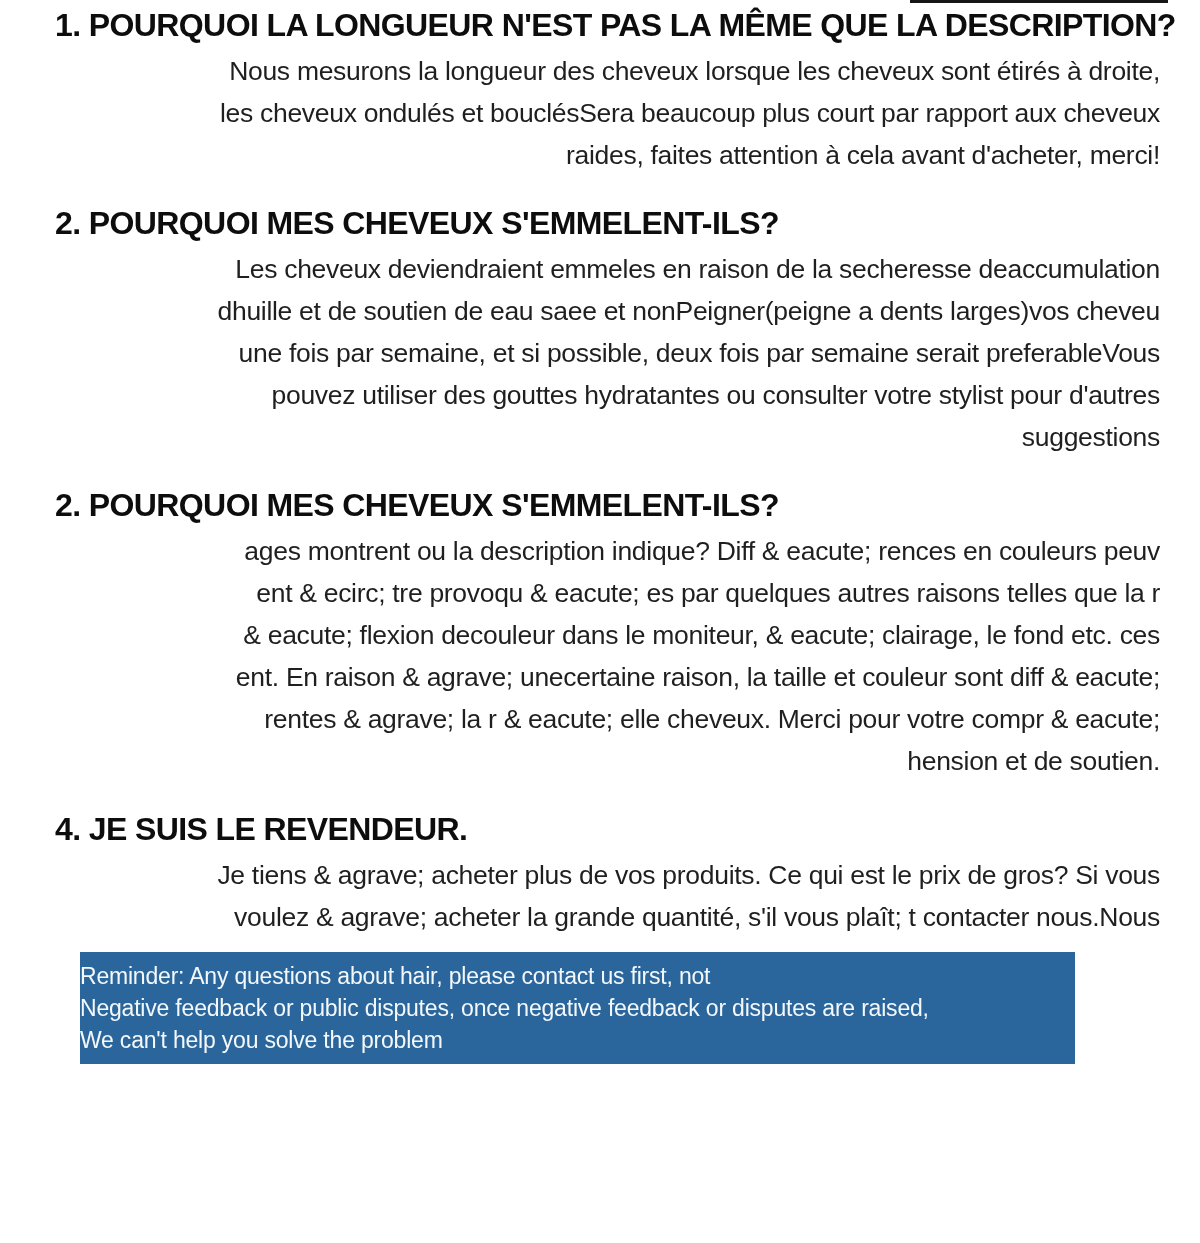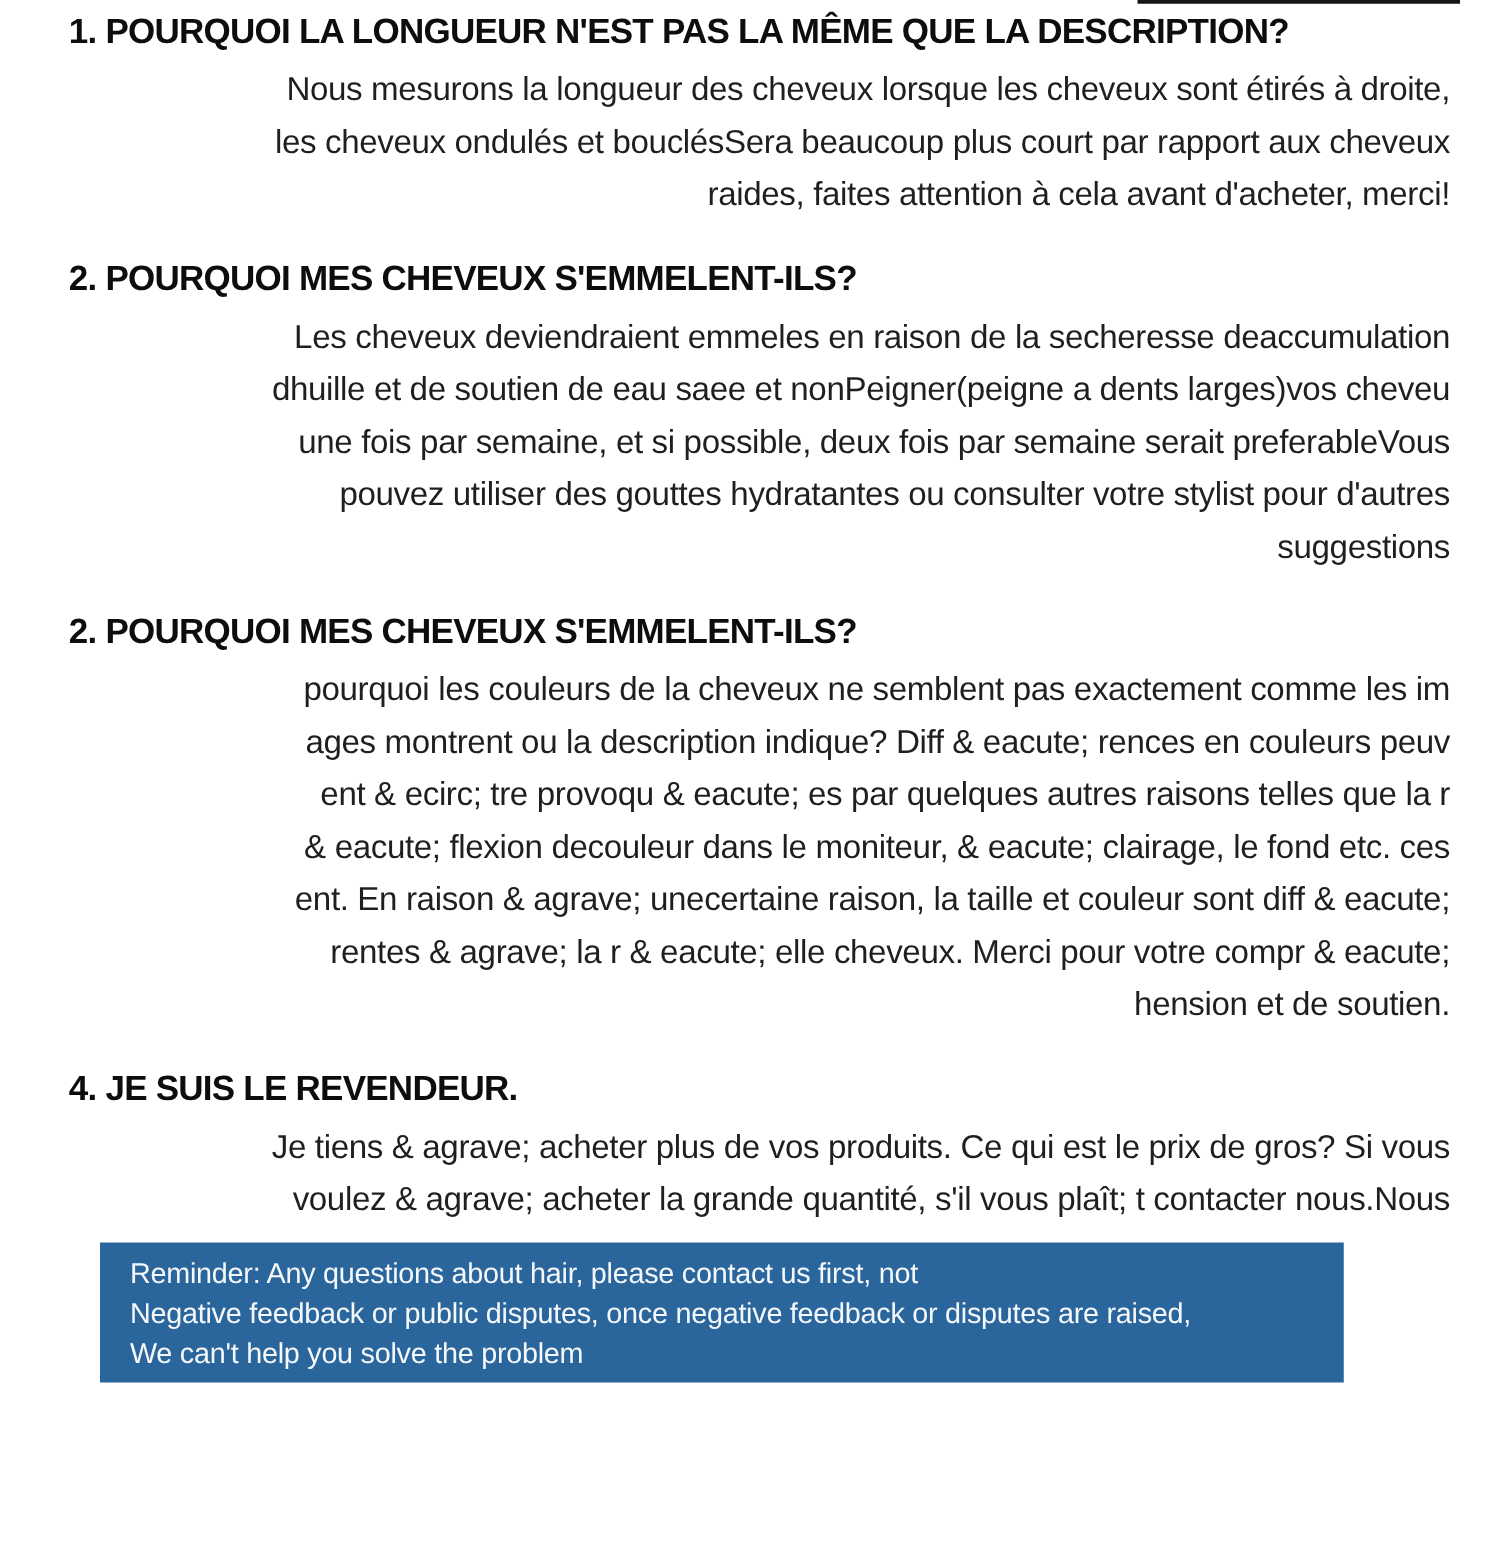--- a/index.html
+++ b/index.html
@@ -19,40 +19,40 @@
     width: 258px;
     height: 3px;
     background: #161616;
   }
   .content {
     padding: 6px 40px 0 55px;
   }
   .faq-section { margin-top: 28px; }
   .faq-section:first-child { margin-top: 0; }
   .faq-heading {
-    font-size: 28px;
+    font-size: 32px;
     line-height: 38px;
     font-weight: bold;
     color: #0d0d0d;
     letter-spacing: -0.6px;
     white-space: pre;
   }
   .faq-body { margin-top: 6px; text-align: right; }
   .faq-line {
     font-size: 26.5px;
     line-height: 42px;
     letter-spacing: -0.3px;
     color: #1f1f1f;
     white-space: pre;
   }
   .reminder-box {
     margin-top: 14px;
     margin-left: 25px;
     width: 995px;
-    padding: 8px 14px 8px 24px;
+    padding: 8px 14px 8px 0;
   }
   .reminder-line {
     font-size: 23px;
     line-height: 32px;
     letter-spacing: -0.2px;
     white-space: pre;
   }
 </style>
 </head>
 <body>
@@ -77,21 +77,20 @@
       <div class="faq-line">dhuille et de soutien de eau saee et nonPeigner(peigne a dents larges)vos cheveu</div>
       <div class="faq-line">une fois par semaine, et si possible, deux fois par semaine serait preferableVous</div>
       <div class="faq-line"> pouvez utiliser des gouttes hydratantes ou consulter votre stylist pour d'autres</div>
       <div class="faq-line">suggestions</div>
     </div>
   </div>
 
   <div class="faq-section">
     <div class="faq-heading">2. POURQUOI MES CHEVEUX S'EMMELENT-ILS?</div>
     <div class="faq-body">
-      <div class="faq-line">pourquoi les couleurs de la cheveux ne semblent pas exactement comme les im</div>
       <div class="faq-line">ages montrent ou la description indique? Diff &amp; eacute; rences en couleurs peuv</div>
       <div class="faq-line">ent &amp; ecirc; tre provoqu &amp; eacute; es par quelques autres raisons telles que la r</div>
       <div class="faq-line">&amp; eacute; flexion decouleur dans le moniteur, &amp; eacute; clairage, le fond etc. ces</div>
       <div class="faq-line">ent. En raison &amp; agrave; unecertaine raison, la taille et couleur sont diff &amp; eacute;</div>
       <div class="faq-line">rentes &amp; agrave; la r &amp; eacute; elle cheveux. Merci pour votre compr &amp; eacute;</div>
       <div class="faq-line">hension et de soutien.</div>
     </div>
   </div>
 
   <div class="faq-section">

